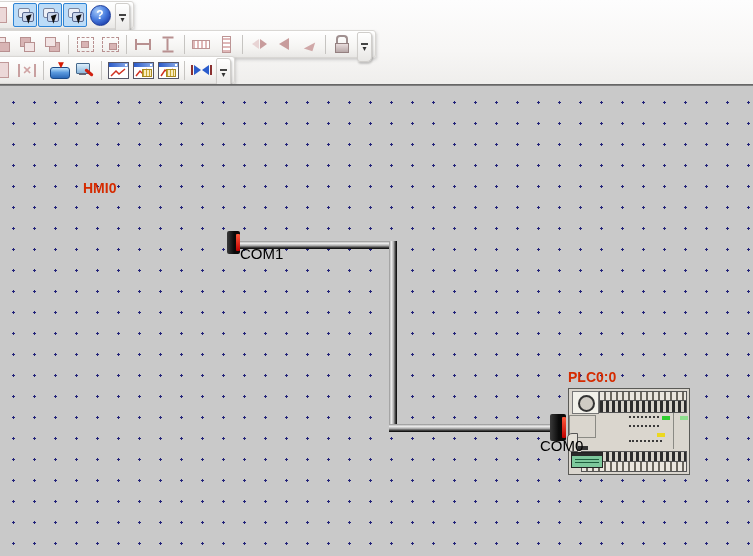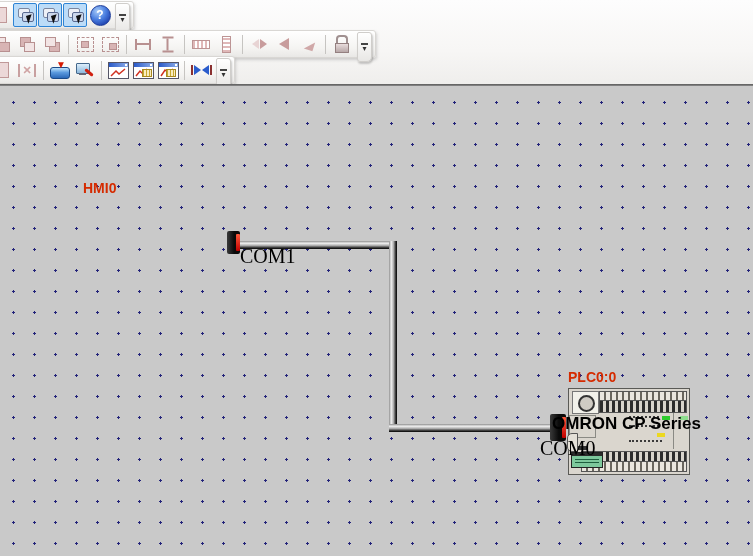--- a/index.html
+++ b/index.html
@@ -92,21 +92,21 @@
   .part-ic{width:12px;height:14px;border:1px solid #c09898;background:#ecd8d8;}
 
   
   .canvas{position:absolute;left:0;top:84px;width:753px;height:472px;background:#c9c9c9;
     background-image:radial-gradient(#23237a 1px,transparent 1.4px);
     background-size:21px 21px;background-position:3px 8px;}
   .canvas-topline{position:absolute;left:0;top:0;width:100%;height:2px;
     background:linear-gradient(180deg,#5a5a5a,#8c8c8c);}
 
   .dev-label{position:absolute;color:#d52b00;font-size:14px;font-weight:bold;white-space:nowrap;}
-  .port-label{position:absolute;color:#000;font-size:20px;white-space:nowrap;font-family:Liberation Serif, serif;}
+  .port-label{position:absolute;color:#000;font-size:15px;white-space:nowrap;}
 
   
   .hmi{position:absolute;left:84px;top:106px;width:145px;height:100px;border:2px solid #949494;
     background:linear-gradient(45deg,#42424a 0%,#26262e 55%,#22222a 100%);}
   .hmi-led{position:absolute;left:14px;top:9px;width:10px;height:4px;background:#e0e0e0;}
   .hmi-screen{position:absolute;left:17px;top:16px;width:112px;height:70px;border-radius:4px;
     background:linear-gradient(155deg,#4a74b8 0%,#3b63a5 55%,#2e4e8a 100%);
     box-shadow:3px 3px 0 rgba(5,5,8,.75);display:flex;align-items:center;justify-content:center;
     overflow:hidden;}
   .streak{position:absolute;background:rgba(255,255,255,.4);transform:rotate(-22deg);}
@@ -350,15 +350,14 @@
     <div class="led g1"></div>
     <div class="led g2"></div>
     <div class="led y1"></div>
     <div class="plc-darkbit"></div>
     <div class="plc-portcover"></div>
     <div class="tstrip teeth-bot" style="left:12px;bottom:10px;right:2px;"></div>
     <div class="tstrip teeth-top" style="left:12px;bottom:2px;right:2px;"></div>
     <div class="plc-gconn"></div>
   </div>
   <div class="port" style="left:550px;top:330px;width:16px;height:27px;"></div>
-  <div class="plc-model">OMRON CP Series</div>
   <div class="port-label" style="left:540px;top:353px;">COM0</div>
 </div>
 
 </body></html>

